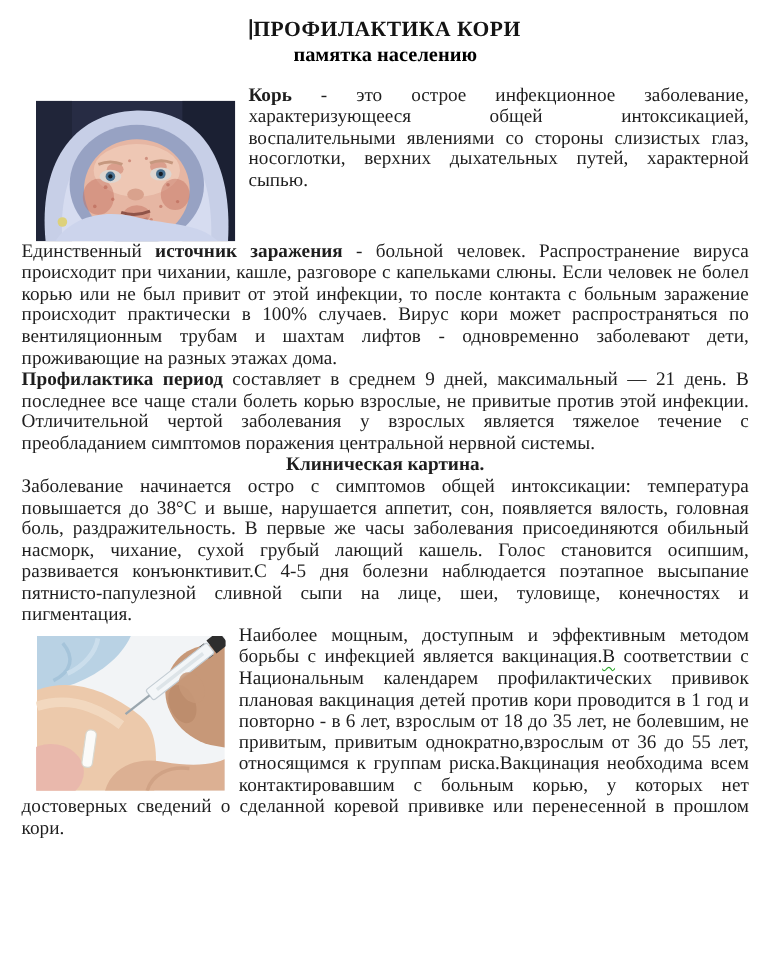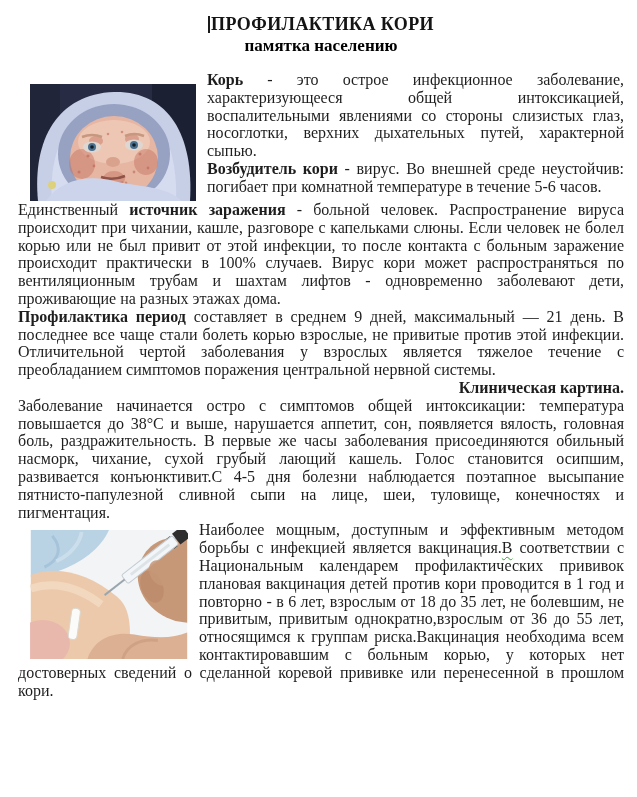--- a/index.html
+++ b/index.html
@@ -10,21 +10,21 @@
     color:#1e1e1e;
   }
   
   .title-block{text-align:center;margin-bottom:15px;}
   .title-line{display:flex;justify-content:center;align-items:center;}
   .doc-title{font-size:18px;line-height:22px;font-weight:bold;letter-spacing:.4px;margin:0;color:#141414;}
   .doc-subtitle{font-size:17px;line-height:21px;font-weight:bold;margin:0;color:#000000;}
   .cursor{display:inline-block;width:2px;height:17px;background:#1a1a1a;margin-right:1px;}
   
   p{margin:0;font-size:16px;line-height:17.8px;text-align:justify;}
-  .hd{font-weight:bold;text-align:right;}
+  .hd{font-weight:bold;text-align:center;}
   b{font-weight:bold;}
   .squiggle{
     text-decoration-line:underline;
     text-decoration-style:wavy;
     text-decoration-color:#2ea82e;
     text-decoration-thickness:1px;
     text-underline-offset:3px;
   }
   
   .intro{display:flex;align-items:flex-start;font-family:Liberation Serif, serif;}
@@ -89,21 +89,20 @@
         <path d="M95,52 Q104,48 114,52" stroke="#c6987f" stroke-width="2.5" fill="none"></path>
         <ellipse cx="83" cy="78" rx="7" ry="5" fill="#d9a28d"></ellipse>
         <path d="M71,93 Q83,97 95,92" stroke="#8f5348" stroke-width="2.5" fill="none"></path>
         <path d="M74,99 Q83,103 93,98" stroke="#b87565" stroke-width="2" fill="none" opacity="0.6"></path>
         <path d="M16,117 C30,97 55,90 84,97 C112,104 134,101 152,117 Z" fill="#ccd4ec"></path>
         <circle cx="22" cy="101" r="4" fill="#ddd17b"></circle>
       </svg>
     </div>
     <div class="intro-right">
       <p><b>Корь</b><span> - это острое инфекционное заболевание, характеризующееся общей интоксикацией, воспалительными явлениями со стороны слизистых глаз, носоглотки, верхних дыхательных путей, характерной сыпью.</span></p>
-      <p><b>Возбудитель кори</b><span> - вирус. Во внешней среде неустойчив: погибает при комнатной температуре в течение 5-6 часов.</span></p>
     </div>
   </div>
 
   <p><span>Единственный </span><b>источник заражения</b><span> - больной человек. Распространение вируса происходит при чихании, кашле, разговоре с капельками слюны. Если человек не болел корью или не был привит от этой инфекции, то после контакта с больным заражение происходит практически в 100% случаев. Вирус кори может распространяться по вентиляционным трубам и шахтам лифтов - одновременно заболевают дети, проживающие на разных этажах дома.</span></p>
 
   <p><b>Профилактика период</b><span> составляет в среднем 9 дней, максимальный — 21 день. В последнее все чаще стали болеть корью взрослые, не привитые против этой инфекции. Отличительной чертой заболевания у взрослых является тяжелое течение с преобладанием симптомов поражения центральной нервной системы.</span></p>
 
   <p class="hd">Клиническая картина.</p>
   <p>Заболевание начинается остро с симптомов общей интоксикации: температура повышается до 38°С и выше, нарушается аппетит, сон, появляется вялость, головная боль, раздражительность. В первые же часы заболевания присоединяются обильный насморк, чихание, сухой грубый лающий кашель. Голос становится осипшим, развивается конъюнктивит.С 4-5 дня болезни наблюдается поэтапное высыпание пятнисто-папулезной сливной сыпи на лице, шеи, туловище, конечностях и пигментация.</p>
 

